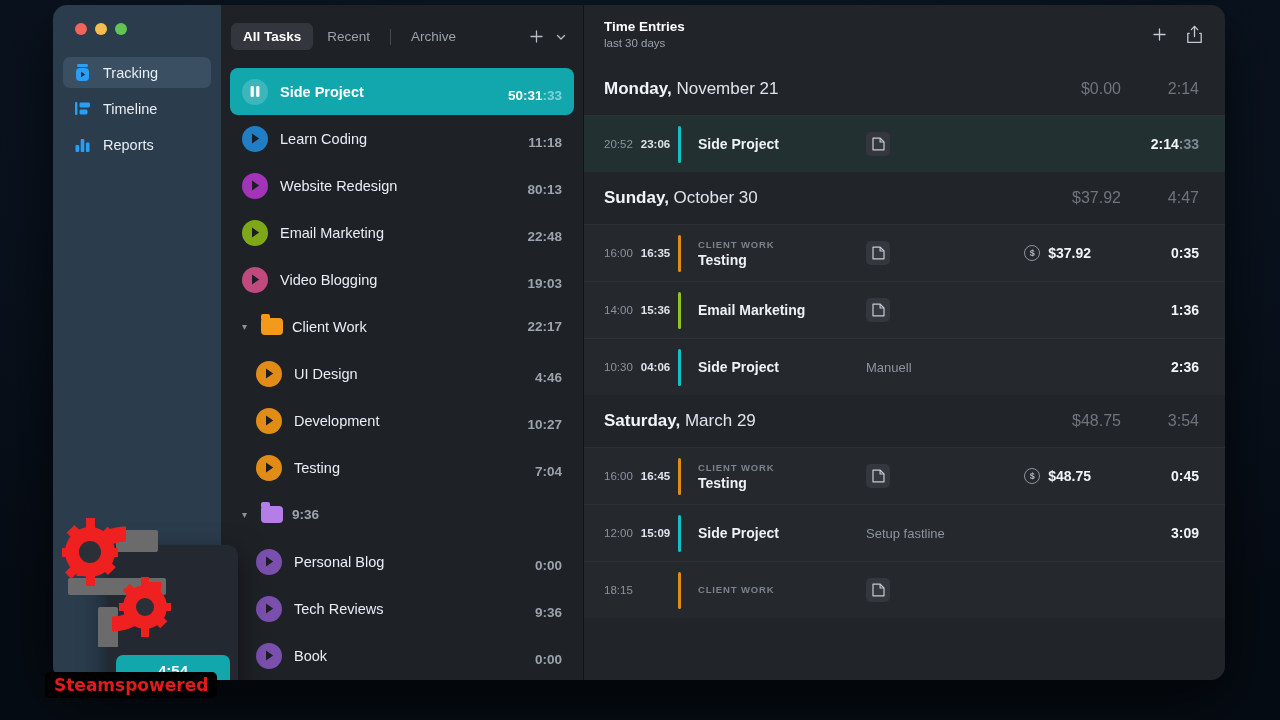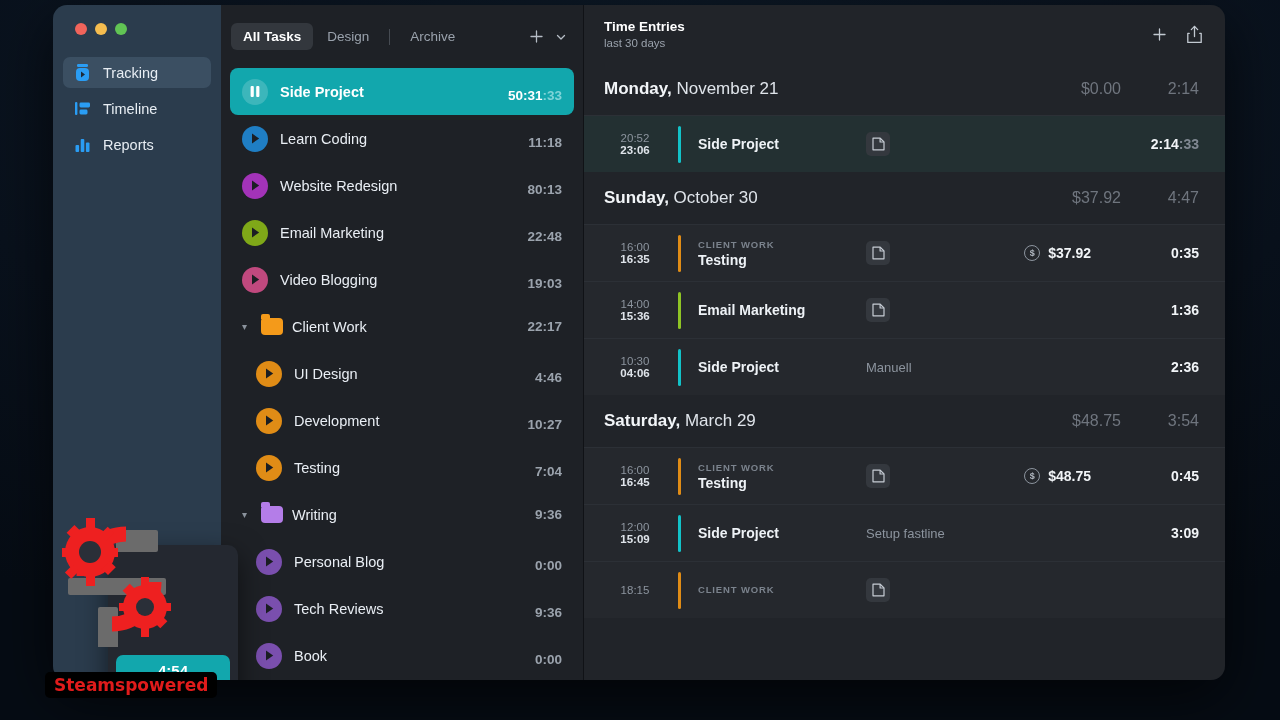--- a/index.html
+++ b/index.html
@@ -123,21 +123,21 @@
   .entry{
     display:flex; align-items:center; height:57px;
     padding:0 26px 0 20px;
     background:#25282d;
     border-top:1px solid #2c3036;
     position:relative;
   }
   .entry.active{ background:#233032; }
   .etimes{
     width:74px; flex:0 0 74px; text-align:center; padding-right:12px;
-    display:flex; flex-direction:column; gap:0;
+    display:flex; flex-direction:row; gap:8px;
   }
   .etimes .t1{ font-size:11.5px; color:#8c949e; }
   .etimes .t2{ font-size:11.5px; color:#dfe4ea; font-weight:bold; }
   .bar{ width:3px; height:37px; border-radius:2px; flex:0 0 3px; margin-right:17px; }
   .einfo{ width:168px; flex:0 0 168px; display:flex; flex-direction:column; gap:2px; }
   .eproject{ font-size:14px; color:#eef2f6; font-weight:bold; }
   .etag{ font-size:9.5px; color:#7b838d; letter-spacing:.09em; font-weight:bold; }
   .enote{ font-size:13px; color:#8c949e; flex:0 0 auto; width:170px; }
   .docbtn{
     width:24px; height:24px; border-radius:5px; background:#34383e;
@@ -230,21 +230,21 @@
             </svg>
           </span>
           <span>Reports</span>
         </div>
       </div>
   </div>
 
   <div class="tasks">
     <div class="tasks-head">
       <div class="tab active">All Tasks</div>
-      <div class="tab">Design</div>
+      <div class="tab">Recent</div>
       <div class="tabsep"></div>
       <div class="tab">Archive</div>
       <div class="head-actions">
         <div class="ic-btn">
           <svg width="17" height="17" viewBox="0 0 17 17">
               <path d="M8.5 3v11M3 8.5h11" stroke="#b6bdc6" stroke-width="1.3" stroke-linecap="round"></path>
             </svg>
         </div>
         <div class="ic-btn">
           <svg width="12" height="12" viewBox="0 0 12 12">
@@ -329,21 +329,20 @@
             <svg width="9" height="11" viewBox="0 0 9 11">
               <path d="M1 0.6l7.2 4.9L1 10.4z" fill="#1b1e23"></path>
             </svg>
           </span>
           <span class="tname">Testing</span>
           <span class="ttime"><span>7:04</span><span class="sec"></span></span>
         </div>
         <div class="folder">
           <span class="chev">▾</span>
           <span class="fldicon" style="background:#b47de8"></span>
-          <span class="fname">Writing</span>
           <span class="ftime">9:36</span>
         </div>
         <div class="task child">
           <span class="pbtn" style="background:#7a4fae">
             <svg width="9" height="11" viewBox="0 0 9 11">
               <path d="M1 0.6l7.2 4.9L1 10.4z" fill="#1b1e23"></path>
             </svg>
           </span>
           <span class="tname">Personal Blog</span>
           <span class="ttime"><span>0:00</span><span class="sec"></span></span>

